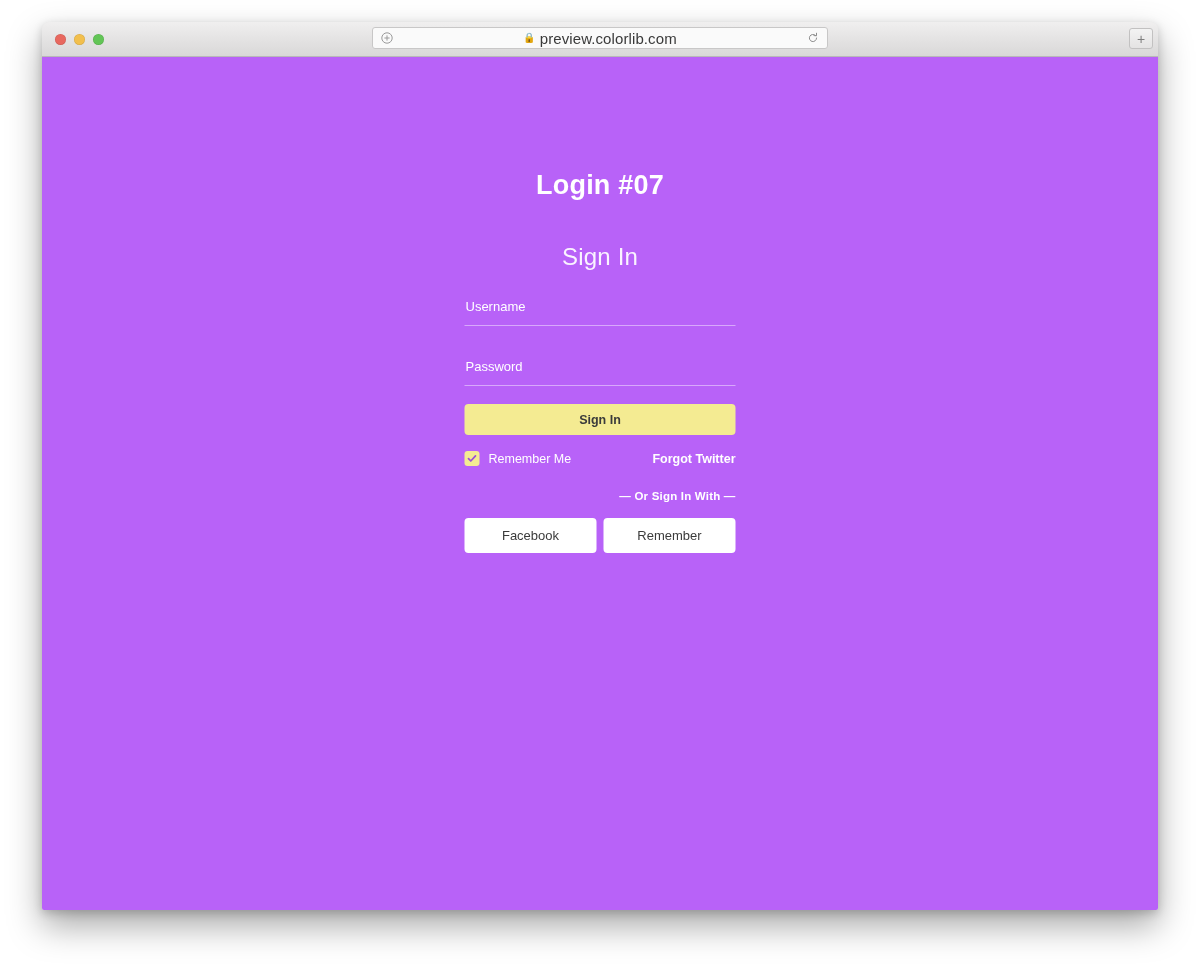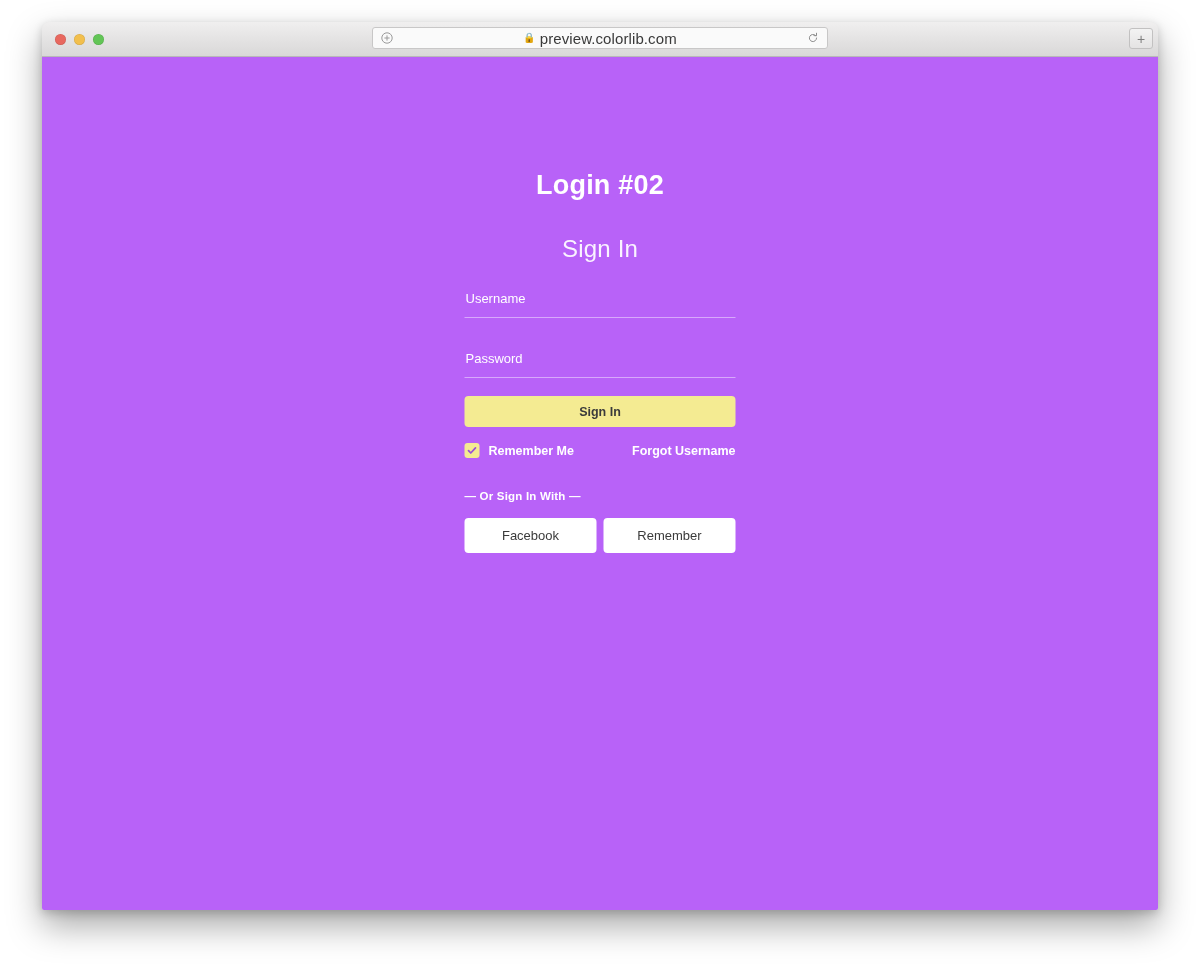--- a/index.html
+++ b/index.html
@@ -109,21 +109,21 @@
     left: 0; right: 0;
     text-align: center;
     font-size: 27px;
     font-weight: bold;
     color: #ffffff;
     letter-spacing: 0.2px;
   }
 
   #form-card {
     position: absolute;
-    top: 178px;
+    top: 186px;
     left: 50%;
     transform: translateX(-50%);
     width: 271px;
   }
 
   #form-heading {
     text-align: center;
     font-size: 24px;
     font-weight: 300;
     color: rgba(255,255,255,0.92);
@@ -173,32 +173,32 @@
     width: 15px; height: 15px;
     border-radius: 3px;
     background: #f4eb92;
     display: flex; align-items: center; justify-content: center;
     flex: 0 0 auto;
   }
   #remember-checkbox svg { display: block; }
   #remember-label {
     color: #ffffff;
     font-size: 12.5px;
-    font-weight: bold;
+    font-weight: normal;
   }
   #forgot-password-link {
     color: #ffffff;
     font-size: 12.5px;
     font-weight: bold;
     text-decoration: none;
   }
 
   #or-divider {
-    margin-top: 32px;
-    text-align: left;
+    margin-top: 24px;
+    text-align: right;
     color: #ffffff;
     font-size: 11.5px;
     font-weight: bold;
     letter-spacing: 0.2px;
   }
 
   #social-row {
     margin-top: 16px;
     display: flex;
     gap: 7px;
@@ -249,21 +249,21 @@
       </span>
     </div>
 
     <div id="new-tab-button">
       <span>+</span>
     </div>
   </div>
 
   <div id="viewport">
 
-    <div id="page-title">Login #02</div>
+    <div id="page-title">Login #07</div>
 
     <div id="form-card">
 
       <div id="form-heading">Sign In</div>
 
       <input class="field" id="username-input" type="text" placeholder="Username" style="">
 
       <input class="field" id="password-input" type="password" placeholder="Password" style="">
 
       <button id="signin-button">
@@ -272,21 +272,21 @@
 
       <div id="options-row">
         <div id="remember-wrap">
           <span id="remember-checkbox">
             <svg width="11" height="11" viewBox="0 0 11 11">
               <path d="M2 5.6 L4.3 8 L9 2.9" fill="none" stroke="#9b4fd8" stroke-width="1.7" stroke-linecap="round" stroke-linejoin="round"></path>
             </svg>
           </span>
           <span id="remember-label">Remember Me</span>
         </div>
-        <a id="forgot-password-link" href="#">Forgot Username</a>
+        <a id="forgot-password-link" href="#">Forgot Twitter</a>
       </div>
 
       <div id="or-divider">— Or Sign In With —</div>
 
       <div id="social-row">
         <button class="social-button">
           <span>Facebook</span>
         </button>
         <button class="social-button">
           <span>Remember</span>

